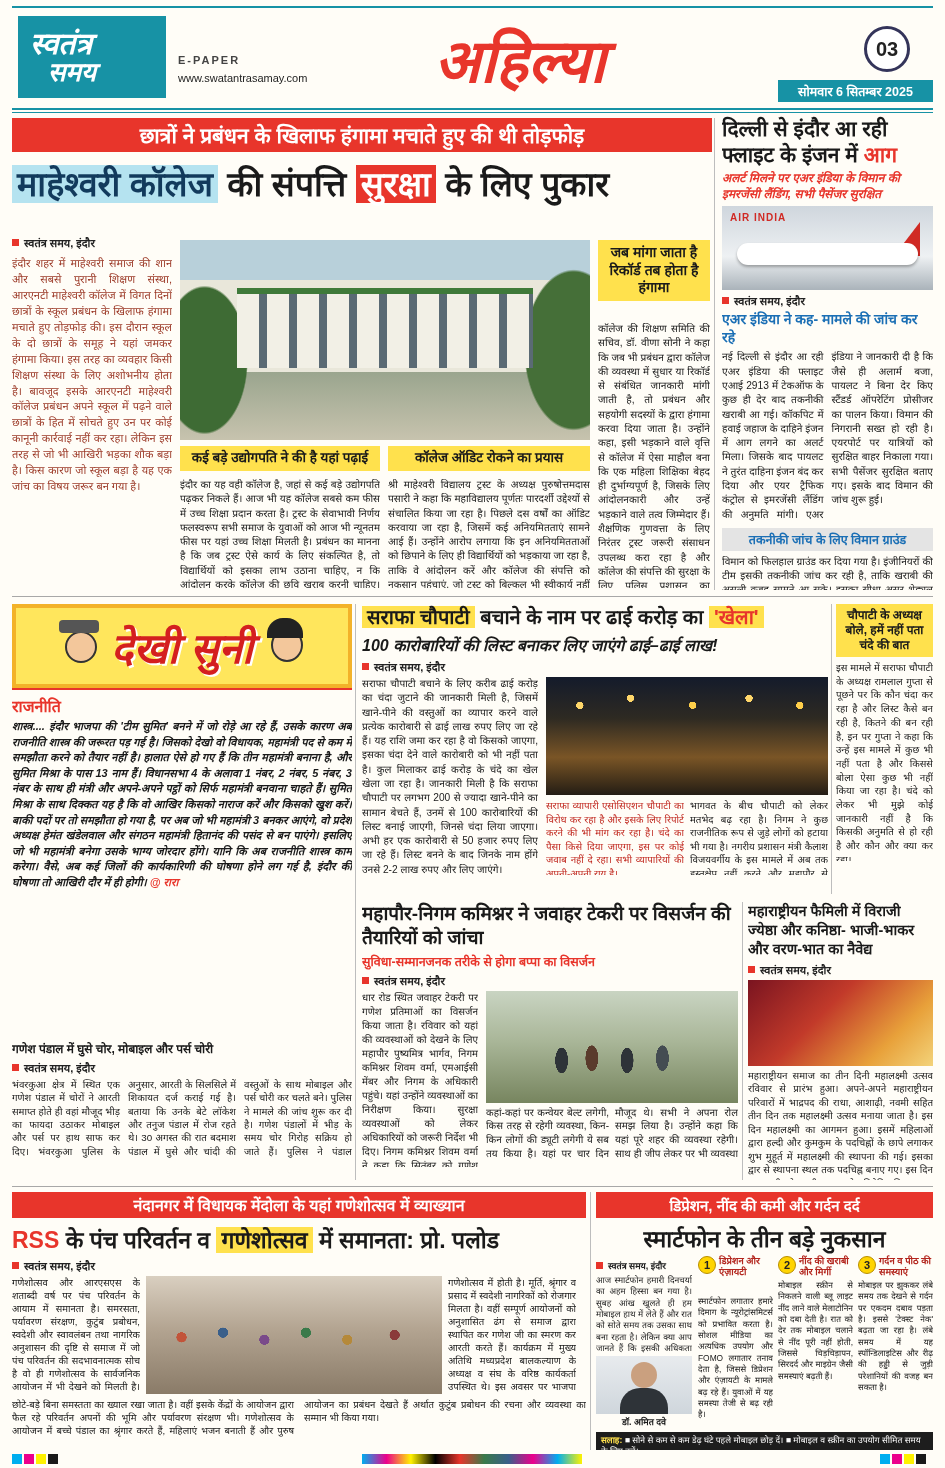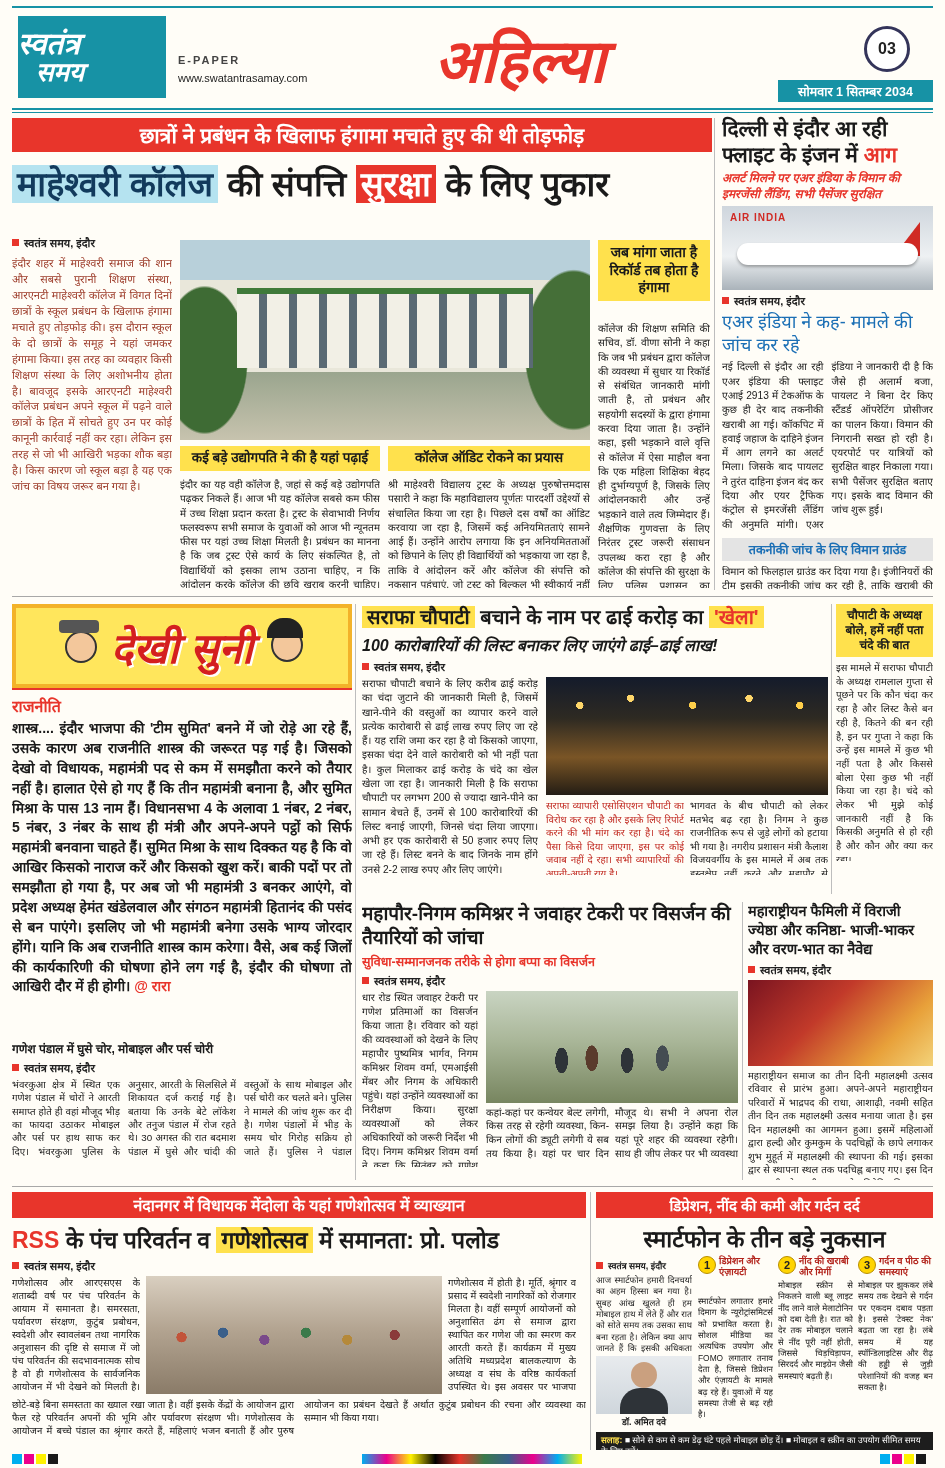--- a/index.html
+++ b/index.html
@@ -13,49 +13,49 @@
   .hrule{position:absolute;height:1px;background:#a8a8a8}
   .tealline{position:absolute;background:#1792a5}
   .byline{font-size:11px;font-weight:bold;color:#222;display:flex;align-items:center;gap:5px;margin:3px 0}
   .byline::before{content:"";width:7px;height:7px;background:#e8352b;flex:0 0 auto}
   .hl-y{background:#ffe14d;padding:0 5px}
   .hl-b{background:#b5e3f0;color:#123a5c;padding:0 5px}
   .hl-r{background:#e8352b;color:#fff;padding:0 5px}
   .red{color:#e8352b}
   .blue{color:#1b6fb5}
   
-  .logo-box{background:#1792a5;color:#fff;display:flex;flex-direction:column;justify-content:center;padding-left:0;font-style:italic;font-weight:bold;line-height:1.05}
+  .logo-box{background:#1792a5;color:#fff;display:flex;flex-direction:column;justify-content:center;padding-left:12px;font-style:italic;font-weight:bold;line-height:1.05}
   .logo-l1{font-size:30px}.logo-l2{font-size:26px;padding-left:18px}
   .epaper{font-size:11px;font-weight:bold;letter-spacing:2px;color:#444}
   .website{font-size:11px;color:#222;text-decoration:none}
   .mast-title{display:flex;align-items:baseline;justify-content:center;gap:8px;font-weight:bold}
   .mast-red{font-size:60px;color:#e8352b;font-style:italic}
   .mast-dark{font-size:52px;color:#34345a}
-  .pagenum{border:3px solid #34345a;border-radius:50%;background:#fff;display:flex;align-items:center;justify-content:center;font-size:16px;font-weight:bold;color:#222}
+  .pagenum{border:3px solid #34345a;border-radius:50%;background:#fff;display:flex;align-items:center;justify-content:center;font-size:20px;font-weight:bold;color:#222}
   .datebar{background:#1792a5;color:#fff;font-size:12.5px;font-weight:bold;display:flex;align-items:center;justify-content:center}
   
   .banner{background:#e8352b;color:#fff;font-size:21px;font-weight:bold;display:flex;align-items:center;justify-content:center}
   .lead-head{font-size:34px;font-weight:bold;white-space:nowrap}
   .lead-body{font-size:11px;line-height:1.45;color:#9c3a28}
   .ybox{background:#ffe14d;font-weight:bold;text-align:center;padding:4px 3px;line-height:1.25}
   .smallbody{font-size:10.2px;line-height:1.4}
   
   .flight-head{font-size:21px;font-weight:bold;line-height:1.22}
   .flight-sub{font-size:12px;font-weight:bold;font-style:italic;color:#e8352b;margin:4px 0;line-height:1.3}
   .ground-head{background:#e4e4e4;color:#1b6fb5;font-weight:bold;font-size:12.5px;text-align:center;padding:3px 2px;margin:6px 0 4px}
   
   .ds-box{background:#ffe65c;border:4px solid #f3b229;outline:2px solid #e8352b;display:flex;align-items:center;justify-content:center;gap:10px;position:relative}
   .ds-title{font-size:42px;font-weight:bold;font-style:italic;color:#d41f1f;text-shadow:2px 2px 0 #fff}
   .ds-man,.ds-lady{position:relative;width:44px;height:56px;flex:0 0 auto}
   .ds-man::after{content:"";position:absolute;left:2px;top:2px;width:40px;height:13px;background:#555;border-radius:4px}
   .ds-man::before{content:"";position:absolute;left:8px;top:13px;width:28px;height:28px;border-radius:50%;background:#f3c79b;border:2px solid #333}
   .ds-lady::after{content:"";position:absolute;left:4px;top:0;width:36px;height:20px;background:#222;border-radius:16px 16px 0 0}
   .ds-lady::before{content:"";position:absolute;left:8px;top:10px;width:28px;height:30px;border-radius:50%;background:#f3c79b;border:2px solid #333}
   .ds-label{font-size:16px;font-weight:bold;color:#e8352b;margin:7px 0 2px}
-  .ds-body{font-size:14px;font-weight:bold;line-height:1.42}
+  .ds-body{font-size:11px;font-weight:bold;font-style:italic;line-height:1.42}
   
   .sarafa-head{font-size:20px;font-weight:bold;line-height:1.3}
   .sarafa-sub{font-size:16px;font-weight:bold;font-style:italic;margin:4px 0 2px}
   .inset-red{color:#c0271e;font-size:9.8px;line-height:1.38}
   
   .mayor-head{font-size:19px;font-weight:bold;line-height:1.25}
   .mayor-sub{font-size:12.5px;font-weight:bold;color:#e8352b;margin:3px 0}
   .maha-head{font-size:14.5px;font-weight:bold;line-height:1.3}
   .theft-head{font-size:12px;font-weight:bold;white-space:nowrap}
   
@@ -122,21 +122,21 @@
     <div class="logo-l2">समय</div>
   </div>
   <div class="abs epaper" style="left:178px;top:54px">E-PAPER</div>
   <a class="abs website" style="left:178px;top:72px" href="#">www.swatantrasamay.com</a>
 
   <div class="abs mast-title" style="left:300px;top:18px;width:440px">
     <span class="mast-red">अहिल्या</span>
   </div>
 
   <div class="abs pagenum" style="left:864px;top:26px;width:46px;height:46px">03</div>
-  <div class="abs datebar" style="left:778px;top:80px;width:155px;height:22px">सोमवार 1 सितम्बर 2034</div>
+  <div class="abs datebar" style="left:778px;top:80px;width:155px;height:22px">सोमवार 6 सितम्बर 2025</div>
 
   <div class="tealline" style="left:12px;top:108px;width:921px;height:2px"></div>
   <div class="tealline" style="left:12px;top:112px;width:921px;height:1px"></div>
 
   <div class="abs banner" style="left:12px;top:118px;width:700px;height:34px">छात्रों ने प्रबंधन के खिलाफ हंगामा मचाते हुए की थी तोड़फोड़</div>
 
   <div class="abs lead-head clip" style="left:12px;top:160px;width:700px;height:62px">
     <span class="hl-b">माहेश्वरी कॉलेज</span>
     <span>की संपत्ति</span>
     <span class="hl-r">सुरक्षा</span>
@@ -166,21 +166,21 @@
       <span>दिल्ली से इंदौर आ रही फ्लाइट के इंजन में</span>
       <span class="red">आग</span>
     </div>
     <div class="flight-sub">अलर्ट मिलने पर एअर इंडिया के विमान की इमरजेंसी लैंडिंग, सभी पैसेंजर सुरक्षित</div>
     <div class="photo ph-air" style="height:84px">
       <span class="ailabel">AIR INDIA</span>
       <span class="tail"></span>
       <span class="plane"></span>
     </div>
     <div class="byline">स्वतंत्र समय, इंदौर</div>
-    <div class="blue" style="font-size:18px;font-weight:normal;margin:2px 0 4px;line-height:1.25">एअर इंडिया ने कह- मामले की जांच कर रहे</div>
+    <div class="blue" style="font-size:14px;font-weight:bold;margin:2px 0 4px;line-height:1.25">एअर इंडिया ने कह- मामले की जांच कर रहे</div>
     <div class="smallbody jt" style="columns:2;column-gap:8px">नई दिल्ली से इंदौर आ रही एअर इंडिया की फ्लाइट एआई 2913 में टेकऑफ के कुछ ही देर बाद तकनीकी खराबी आ गई। कॉकपिट में हवाई जहाज के दाहिने इंजन में आग लगने का अलर्ट मिला। जिसके बाद पायलट ने तुरंत दाहिना इंजन बंद कर दिया और एयर ट्रैफिक कंट्रोल से इमरजेंसी लैंडिंग की अनुमति मांगी। एअर इंडिया ने जानकारी दी है कि जैसे ही अलार्म बजा, पायलट ने बिना देर किए स्टैंडर्ड ऑपरेटिंग प्रोसीजर का पालन किया। विमान की निगरानी सख्त हो रही है। एयरपोर्ट पर यात्रियों को सुरक्षित बाहर निकाला गया। सभी पैसेंजर सुरक्षित बताए गए। इसके बाद विमान की जांच शुरू हुई।</div>
     <div class="ground-head">तकनीकी जांच के लिए विमान ग्राउंड</div>
     <div class="smallbody jt">विमान को फिलहाल ग्राउंड कर दिया गया है। इंजीनियरों की टीम इसकी तकनीकी जांच कर रही है, ताकि खराबी की असली वजह सामने आ सके। इसका सीधा असर शेड्यूल पर भी पड़ा है। ऑपरेशंस के दौरान एयरलाइन ने वैकल्पिक व्यवस्था कर यात्रियों को गंतव्य तक पहुंचाने का इंतजाम किया।</div>
   </div>
 
   <div class="hrule" style="left:12px;top:596px;width:921px"></div>
 
   <div class="abs clip" style="left:12px;top:604px;width:340px;height:428px">
     <div class="ds-box" style="height:84px">
       <span class="ds-man"></span>

